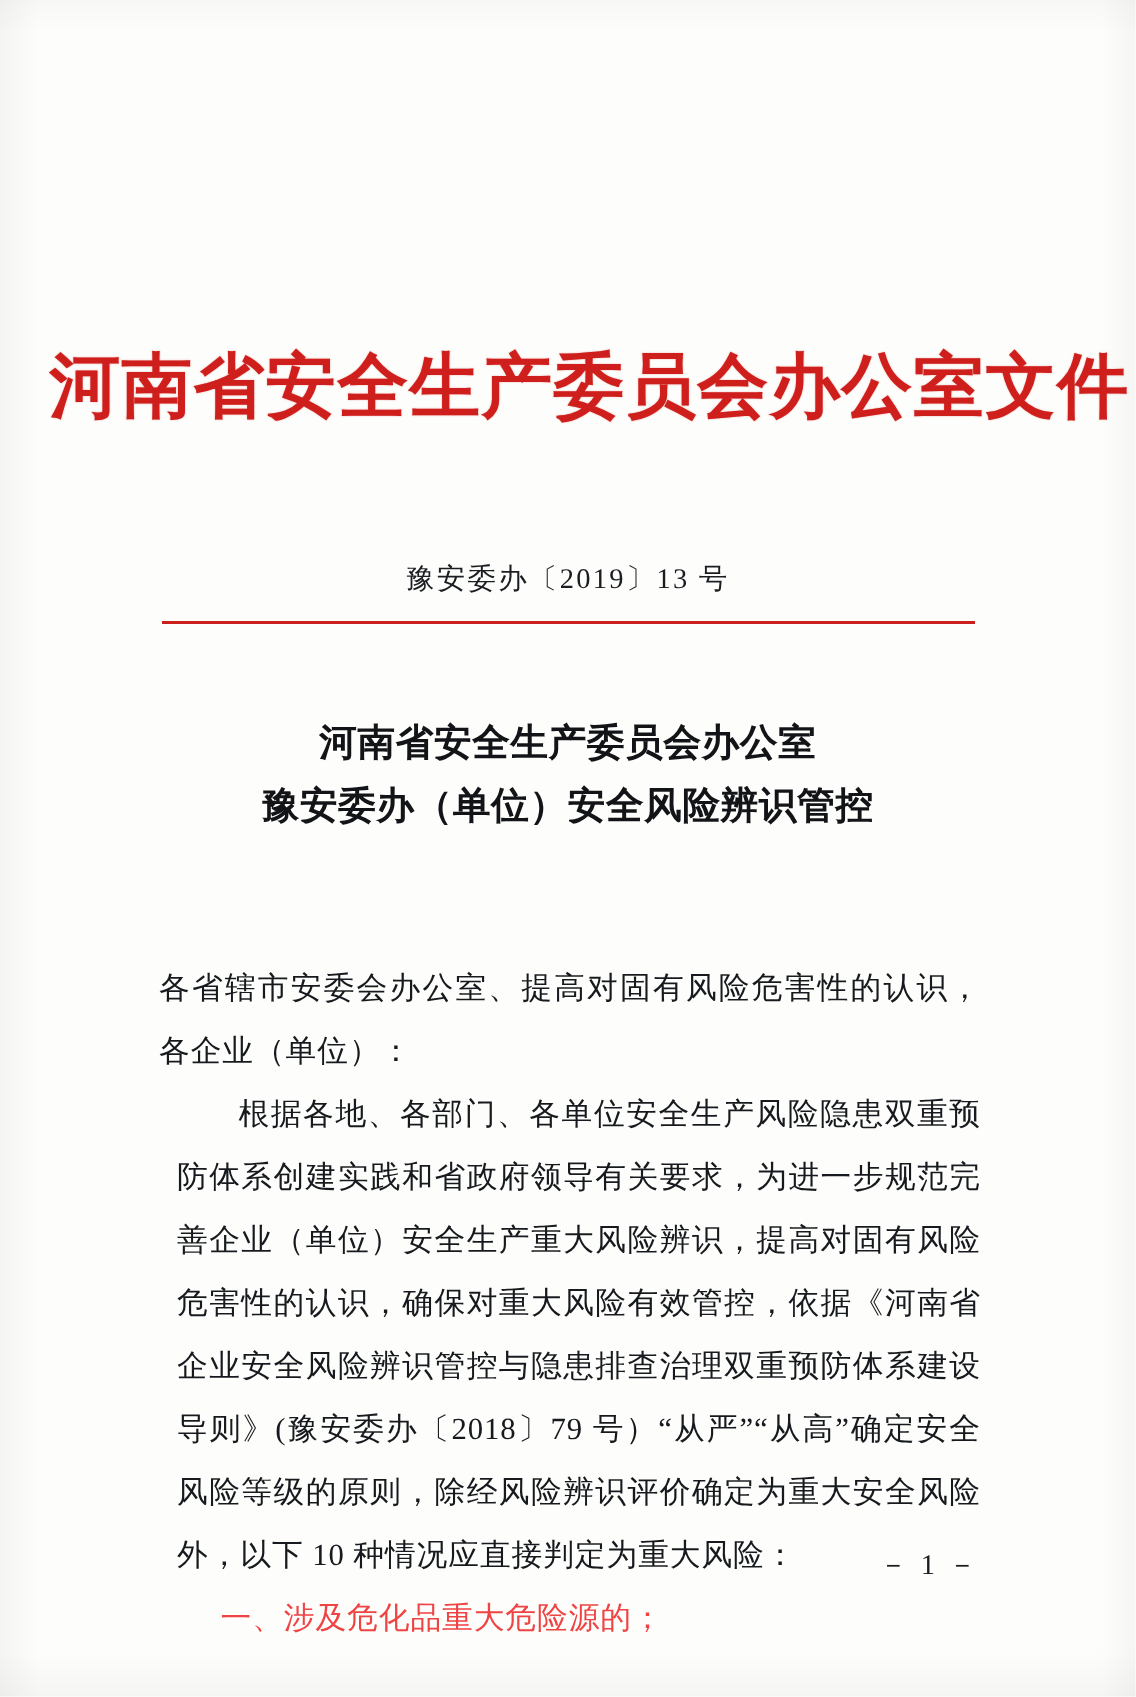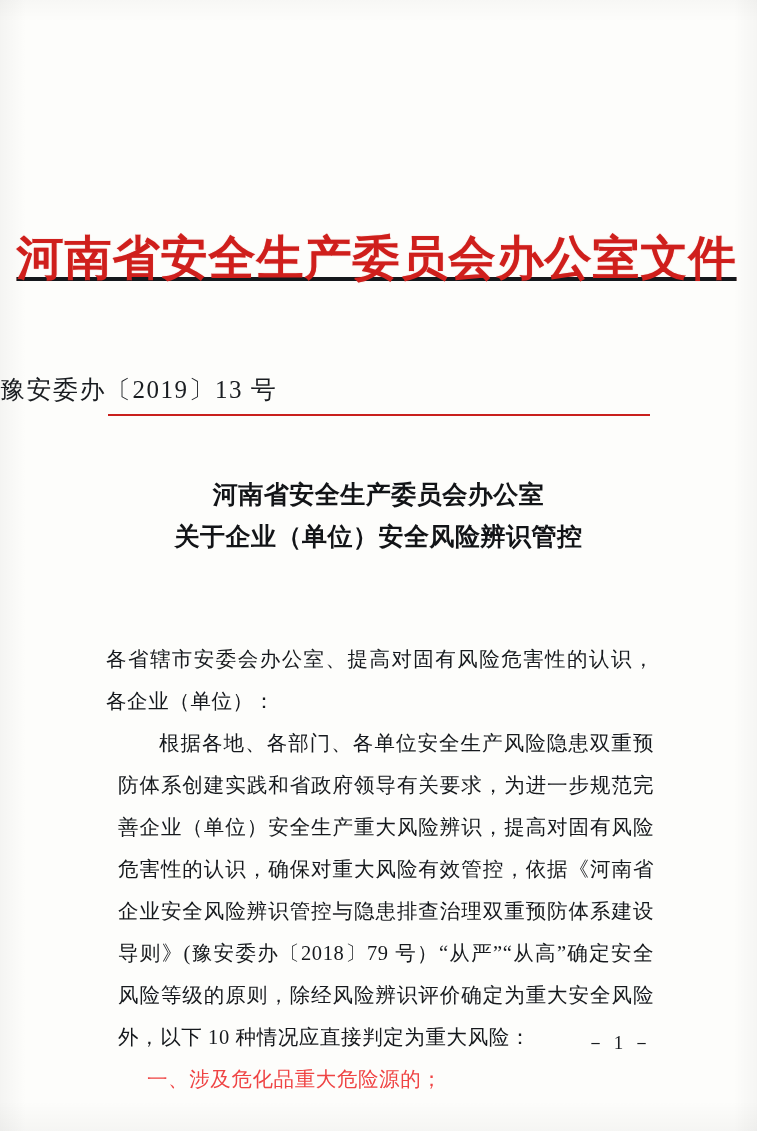--- a/index.html
+++ b/index.html
@@ -31,41 +31,40 @@
       linear-gradient(180deg, rgba(0,0,0,0.025) 0px, rgba(0,0,0,0.0) 22px),
       linear-gradient(0deg, rgba(0,0,0,0.03) 0px, rgba(0,0,0,0.0) 30px);
     pointer-events: none;
   }
 
   .doc-header {
     position: absolute;
     left: 0;
     right: 4px;
     top: 232px;
-    text-align: center;
-    text-decoration: underline;
+    text-align: right;
   }
   .doc-header-title {
     color: #cf1f1c;
     font-family: "DejaVu Serif", "Liberation Serif", serif;
     font-weight: bold;
     font-size: 47px;
     letter-spacing: 1px;
     line-height: 1.12;
     white-space: nowrap;
     text-shadow: 0 0 1px rgba(207,31,28,0.5);
   }
 
   .doc-number {
     position: absolute;
     left: 0;
     right: 0;
     top: 373px;
-    text-align: left;
-    font-size: 25px;
+    text-align: center;
+    font-size: 19px;
     letter-spacing: 1.5px;
     color: #1a1d21;
     font-family: "Liberation Serif", serif;
   }
 
   .red-rule {
     position: absolute;
     left: 108px;
     width: 542px;
     top: 414px;
@@ -137,21 +136,21 @@
   <div class="doc-header">
     <div class="doc-header-title">河南省安全生产委员会办公室文件</div>
   </div>
 
   <div class="doc-number">豫安委办〔2019〕13 号</div>
 
   <div class="red-rule"></div>
 
   <div class="title-block">
     <div class="tline">河南省安全生产委员会办公室</div>
-    <div class="tline">关于企业（单位）安全风险辨识管控</div>
+    <div class="tline">豫安委办（单位）安全风险辨识管控</div>
   </div>
 
   <div class="body-block">
     <p class="para">各省辖市安委会办公室、提高对固有风险危害性的认识，各企业（单位）：</p>
     <p class="para indent">根据各地、各部门、各单位安全生产风险隐患双重预防体系创建实践和省政府领导有关要求，为进一步规范完善企业（单位）安全生产重大风险辨识，提高对固有风险危害性的认识，确保对重大风险有效管控，依据《河南省企业安全风险辨识管控与隐患排查治理双重预防体系建设导则》(豫安委办〔2018〕79 号）“从严”“从高”确定安全风险等级的原则，除经风险辨识评价确定为重大安全风险外，以下 10 种情况应直接判定为重大风险：</p>
     <p class="item">一、涉及危化品重大危险源的；</p>
   </div>
 
   <div class="page-number">－ 1 －</div>
 

